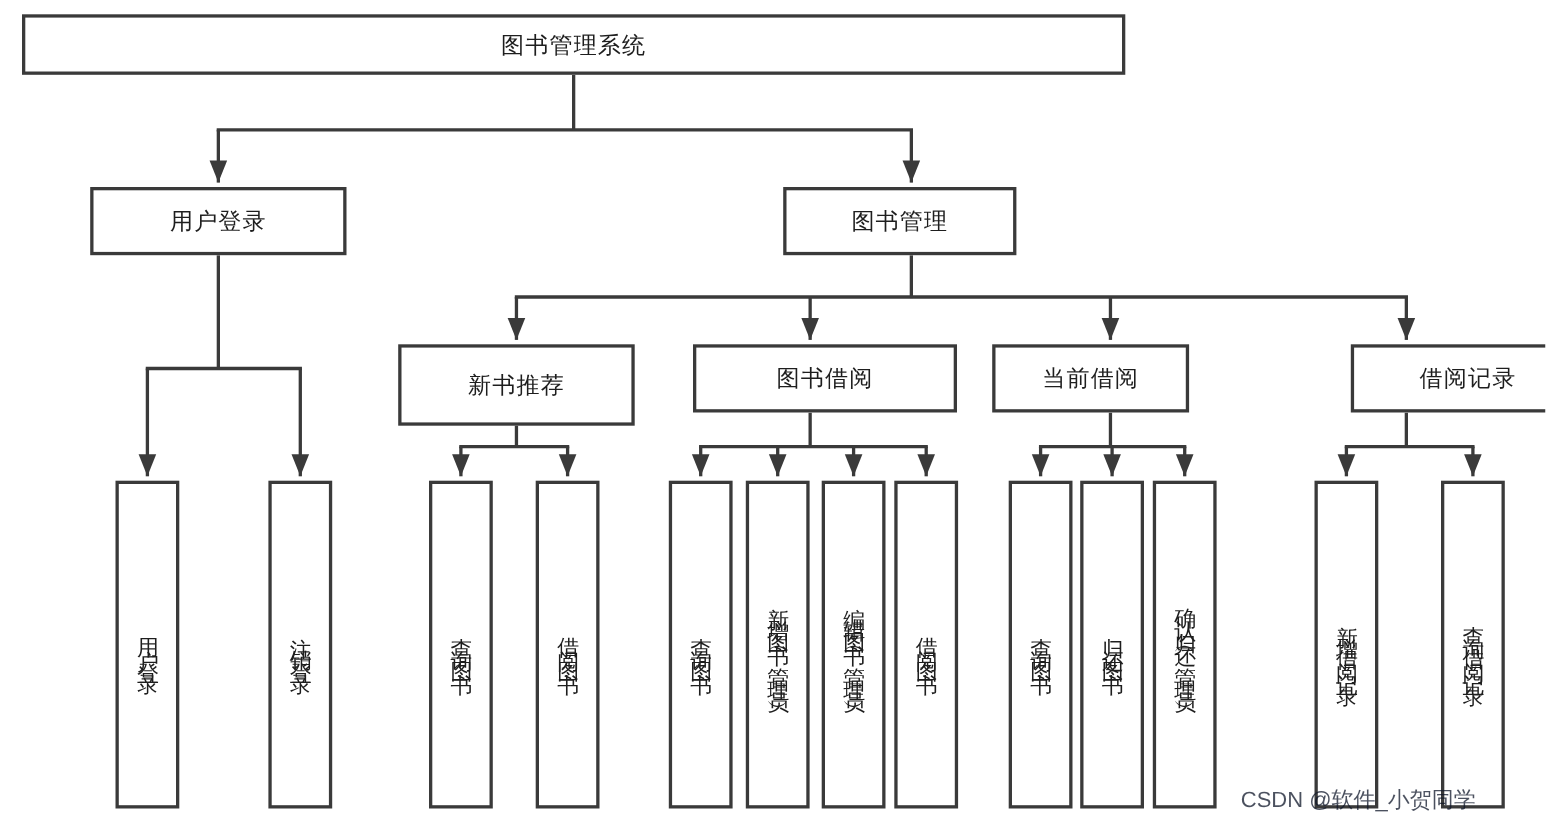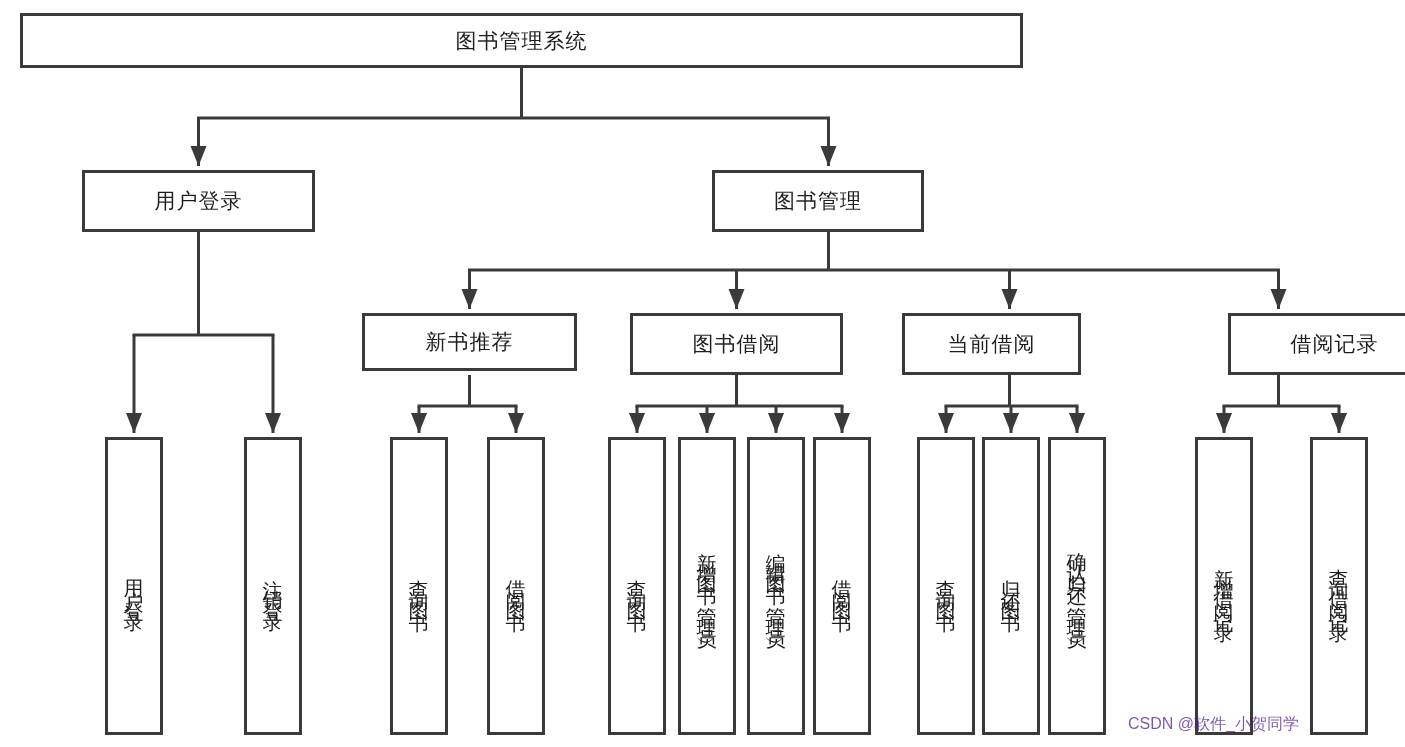--- a/index.html
+++ b/index.html
@@ -32,22 +32,22 @@
     writing-mode:vertical-rl;
     text-orientation:mixed;
     font-size:20px;
     letter-spacing:11px;
     line-height:1;
   }
   #watermark{
     position:absolute;
     left:1128px;
     top:714px;
-    font-size:16px;
-    color:#4c1d95;
+    font-size:20px;
+    color:#0f172a;
     opacity:0.75;
     white-space:nowrap;
     z-index:5;
   }
 </style>
 </head>
 <body>
 
 <div id="stage">
 
@@ -103,24 +103,24 @@
     <span>图书管理系统</span>
   </div>
 
   <div class="box h" style="left:82px;top:170px;width:233px;height:62px">
     <span>用户登录</span>
   </div>
   <div class="box h" style="left:712px;top:170px;width:212px;height:62px">
     <span>图书管理</span>
   </div>
 
-  <div class="box h" style="left:362px;top:313px;width:215px;height:58px">
+  <div class="box h" style="left:362px;top:313px;width:215px;height:74px">
     <span>新书推荐</span>
   </div>
-  <div class="box h" style="left:630px;top:313px;width:213px;height:62px">
+  <div class="box h" style="left:630px;top:313px;width:240px;height:62px">
     <span>图书借阅</span>
   </div>
   <div class="box h" style="left:902px;top:313px;width:179px;height:62px">
     <span>当前借阅</span>
   </div>
   <div class="box h" style="left:1228px;top:313px;width:213px;height:62px">
     <span>借阅记录</span>
   </div>
 
   <div class="box leaf" style="left:105px;top:437px;width:58px;height:298px">

